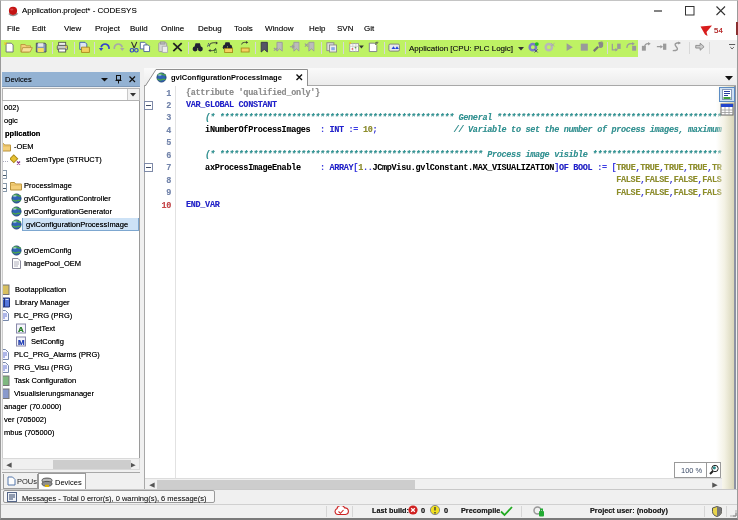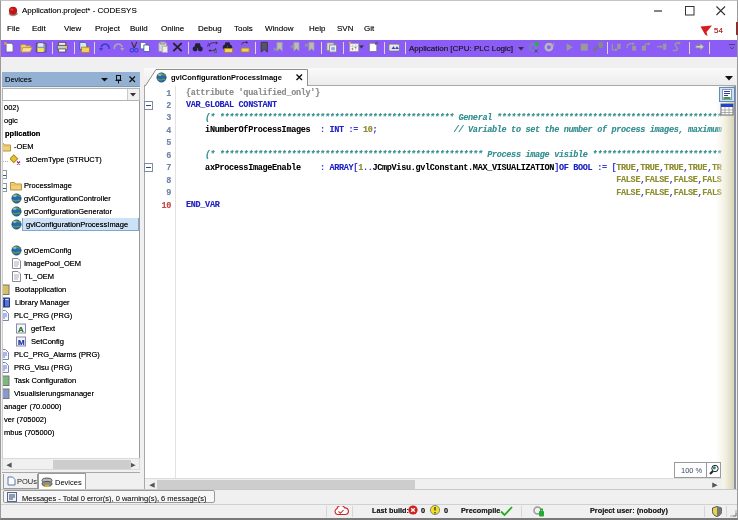--- a/index.html
+++ b/index.html
@@ -53,21 +53,21 @@
   <span class="mi" style="left:265px">Window</span>
   <span class="mi" style="left:309px">Help</span>
   <span class="mi" style="left:337px">SVN</span>
   <span class="mi" style="left:364px">Git</span>
   <svg class="mi" style="left:700px;top:3px" width="13" height="12" viewBox="0 0 13 12">
       <path d="M0.5 1.5 L12 0.5 L6.5 7 L7.5 11 L5 9.5 z" fill="#d81d1d"></path>
     </svg>
   <span class="mi" style="left:714px;top:4px;color:#d42020;font-weight:normal;font-size:8px">54</span>
 </div>
 
-<div class="abs" style="left:0;top:40px;width:738px;height:17px;background:#8b5cf6" id="toolbar">
+<div class="abs" style="left:0;top:40px;width:638px;height:17px;background:#bef264" id="toolbar">
   <div class="abs" style="left:409px;top:3.5px;font-size:8px;color:#1b1b1b;text-shadow:0 0 0.4px rgba(0,0,0,0.5)">Application [CPU: PLC Logic]</div>
   <svg class="abs" style="left:518px;top:7px" width="6" height="4">
       <path d="M0 0 h6 l-3 3.6 z" fill="#333"></path>
     </svg>
 <svg class="abs" style="left:3px;top:1px;transform:scale(0.88);transform-origin:0 0" width="14" height="14">
       <path d="M3.5 2.5 h6 l2 2 v8 h-8 z" fill="#fff" stroke="#667"></path>
       <path d="M1 1 l1.8 1 L4.6 1 l-1 1.8 1 1.8 -1.8-1 -1.8 1 1-1.8 z" fill="#f0c020"></path>
     </svg>
     <svg class="abs" style="left:20px;top:1px;transform:scale(0.88);transform-origin:0 0" width="15" height="14">
       <path d="M1 4 h5 l1 1.5 h5 v2 l-2 5 h-9 z" fill="#f4cf7a" stroke="#b8923c"></path>
@@ -327,27 +327,20 @@
         <ellipse cx="4.2" cy="3.4" rx="2" ry="1.2" fill="rgba(220,245,255,0.5)"></ellipse>
       </svg>
       <span class="abs" style="left:21px;top:2px">gvlOemConfig</span>
     </div>
     <div class="trow" style="top:155.5px">
       <svg class="abs" style="left:8px;top:1px" width="11" height="11">
         <path d="M1.5 0.5 h5.5 l2.5 2.5 v7.5 h-8 z" fill="#fdfdfd" stroke="#889"></path>
         <path d="M3 4 h5 M3 6 h5 M3 8 h4" stroke="#99a" stroke-width="0.8"></path>
       </svg>
       <span class="abs" style="left:21px;top:2px">ImagePool_OEM</span>
-    </div>
-    <div class="trow" style="top:168.5px">
-      <svg class="abs" style="left:8px;top:1px" width="11" height="11">
-        <path d="M1.5 0.5 h5.5 l2.5 2.5 v7.5 h-8 z" fill="#fdfdfd" stroke="#889"></path>
-        <path d="M3 4 h5 M3 6 h5 M3 8 h4" stroke="#99a" stroke-width="0.8"></path>
-      </svg>
-      <span class="abs" style="left:21px;top:2px">TL_OEM</span>
     </div>
     <div class="trow" style="top:181.5px">
       <svg class="abs" style="left:-4px;top:1px" width="11" height="11">
         <rect x="0" y="1" width="10" height="9.5" fill="#d8c060" stroke="#777"></rect>
       </svg>
       <span class="abs" style="left:12px;top:2px">Bootapplication</span>
     </div>
     <div class="trow" style="top:194.5px">
       <svg class="abs" style="left:-3px;top:1px" width="11" height="11">
         <path d="M0.5 1 h4 v9 h-4 z" fill="#3355bb" stroke="#223377"></path>

